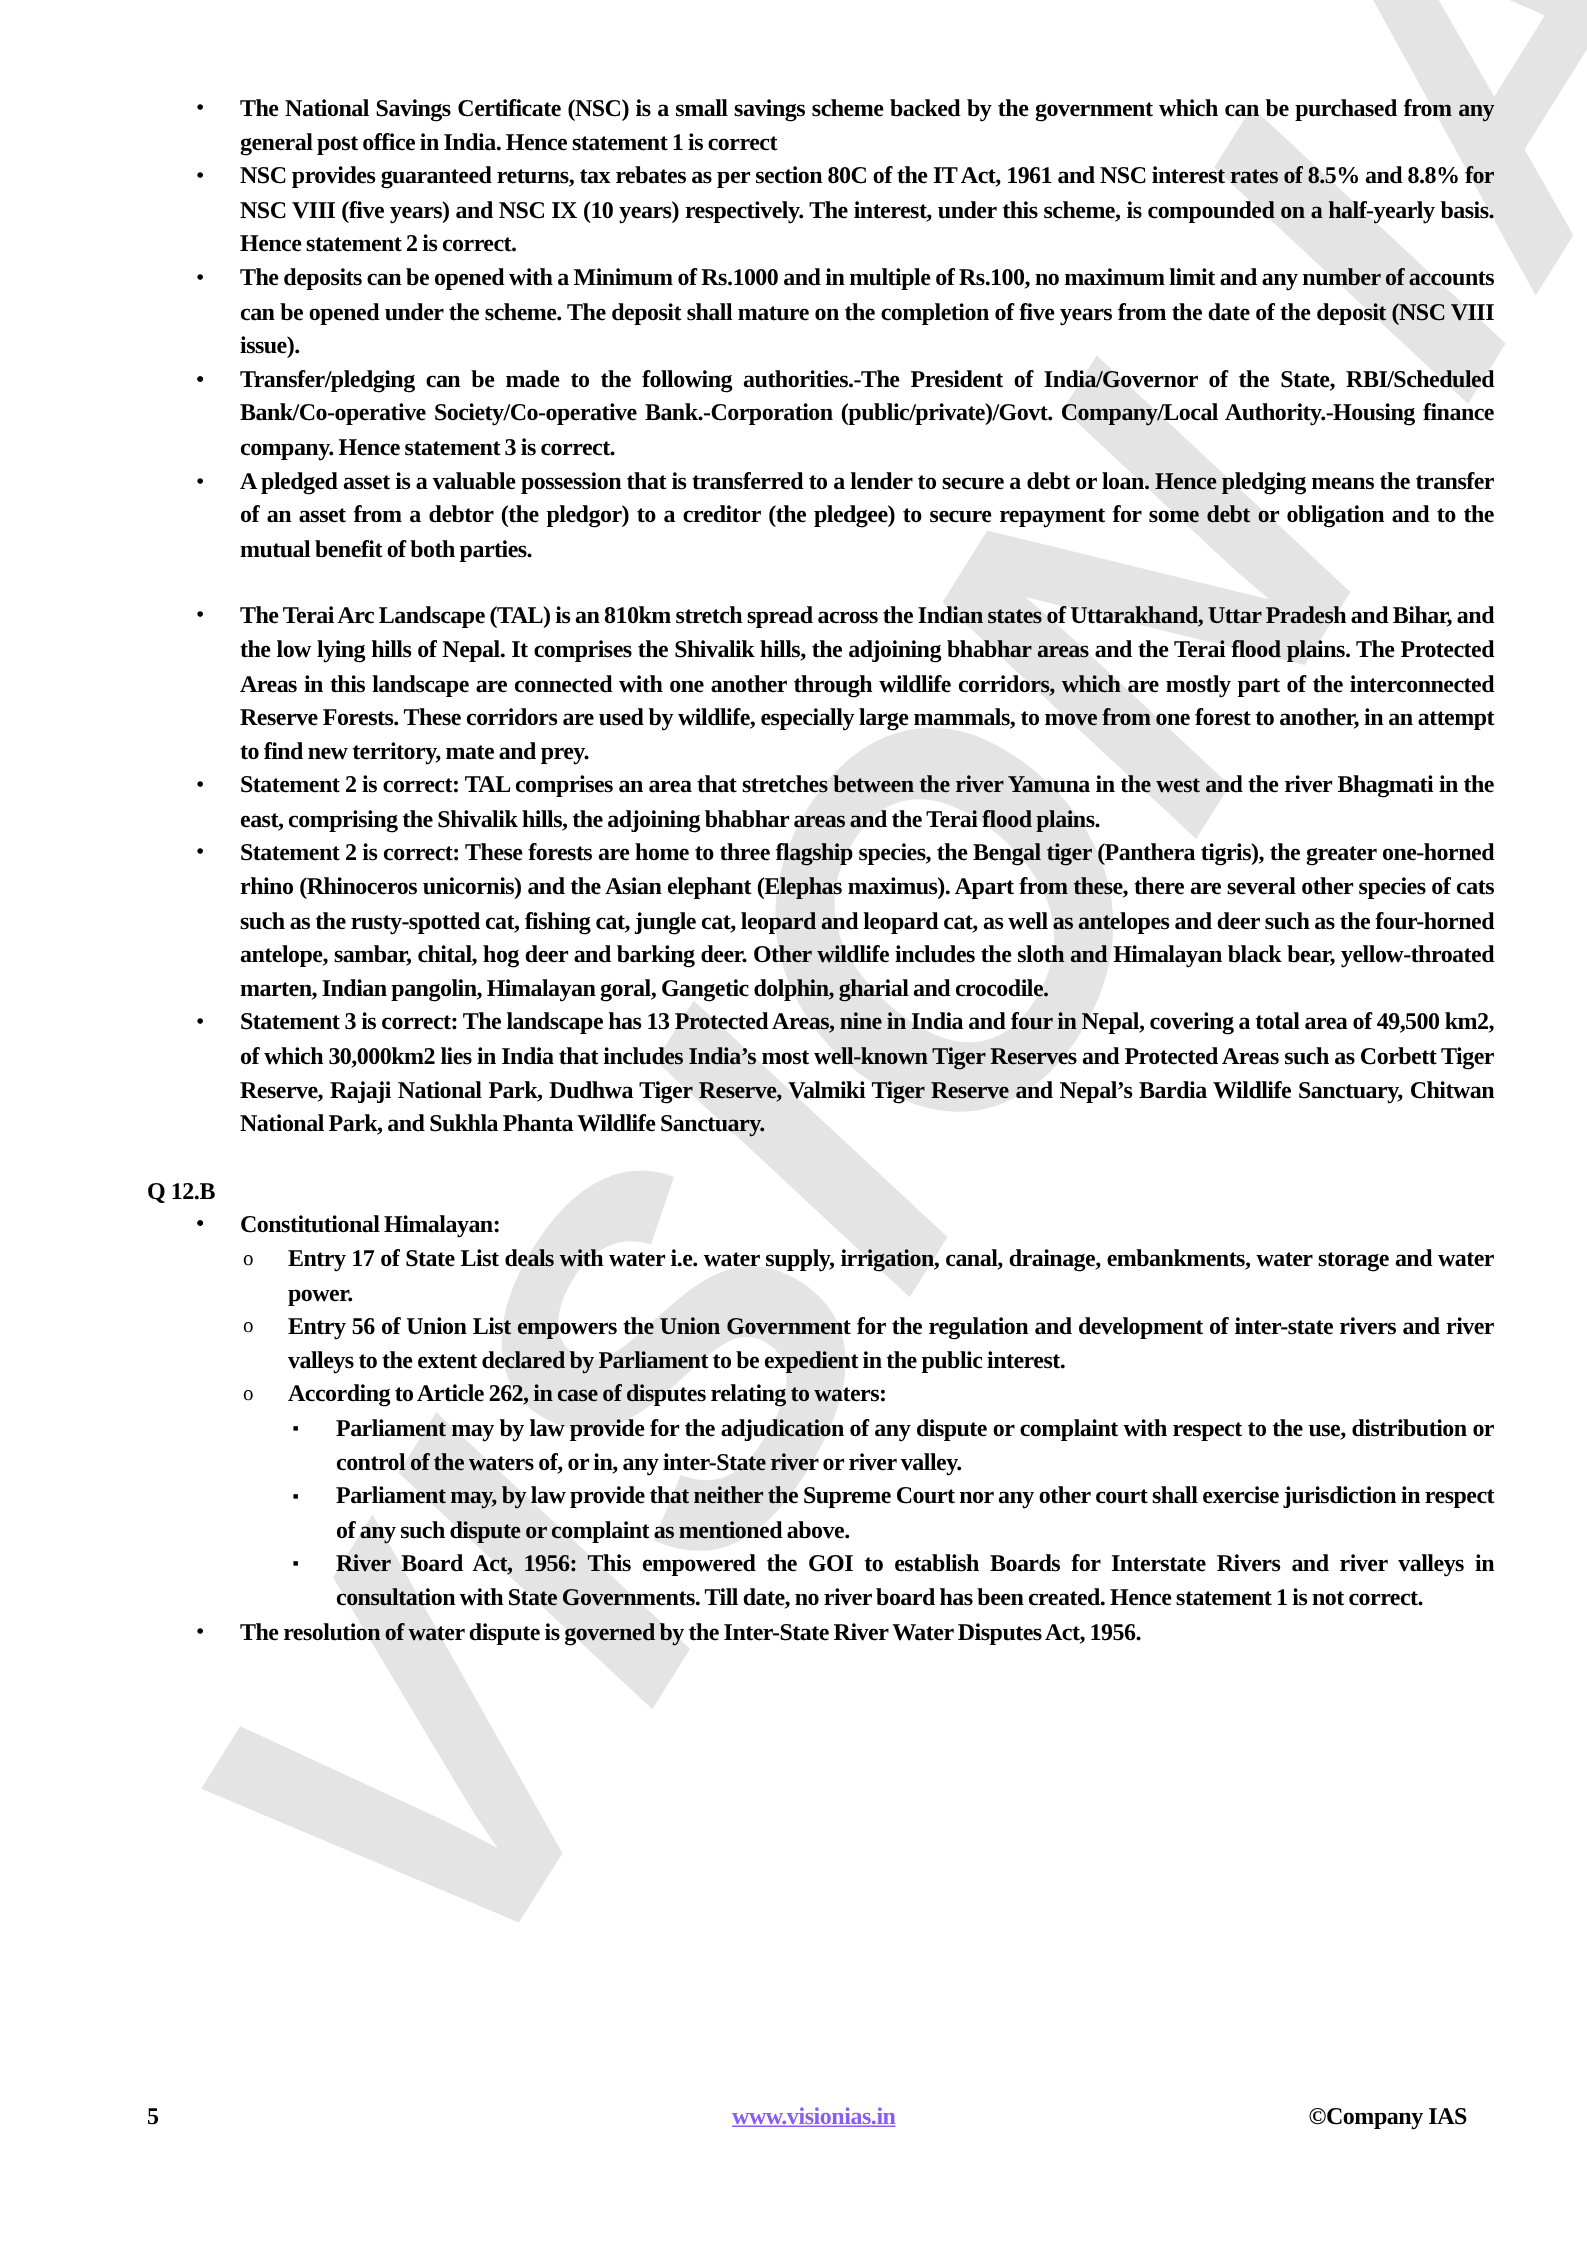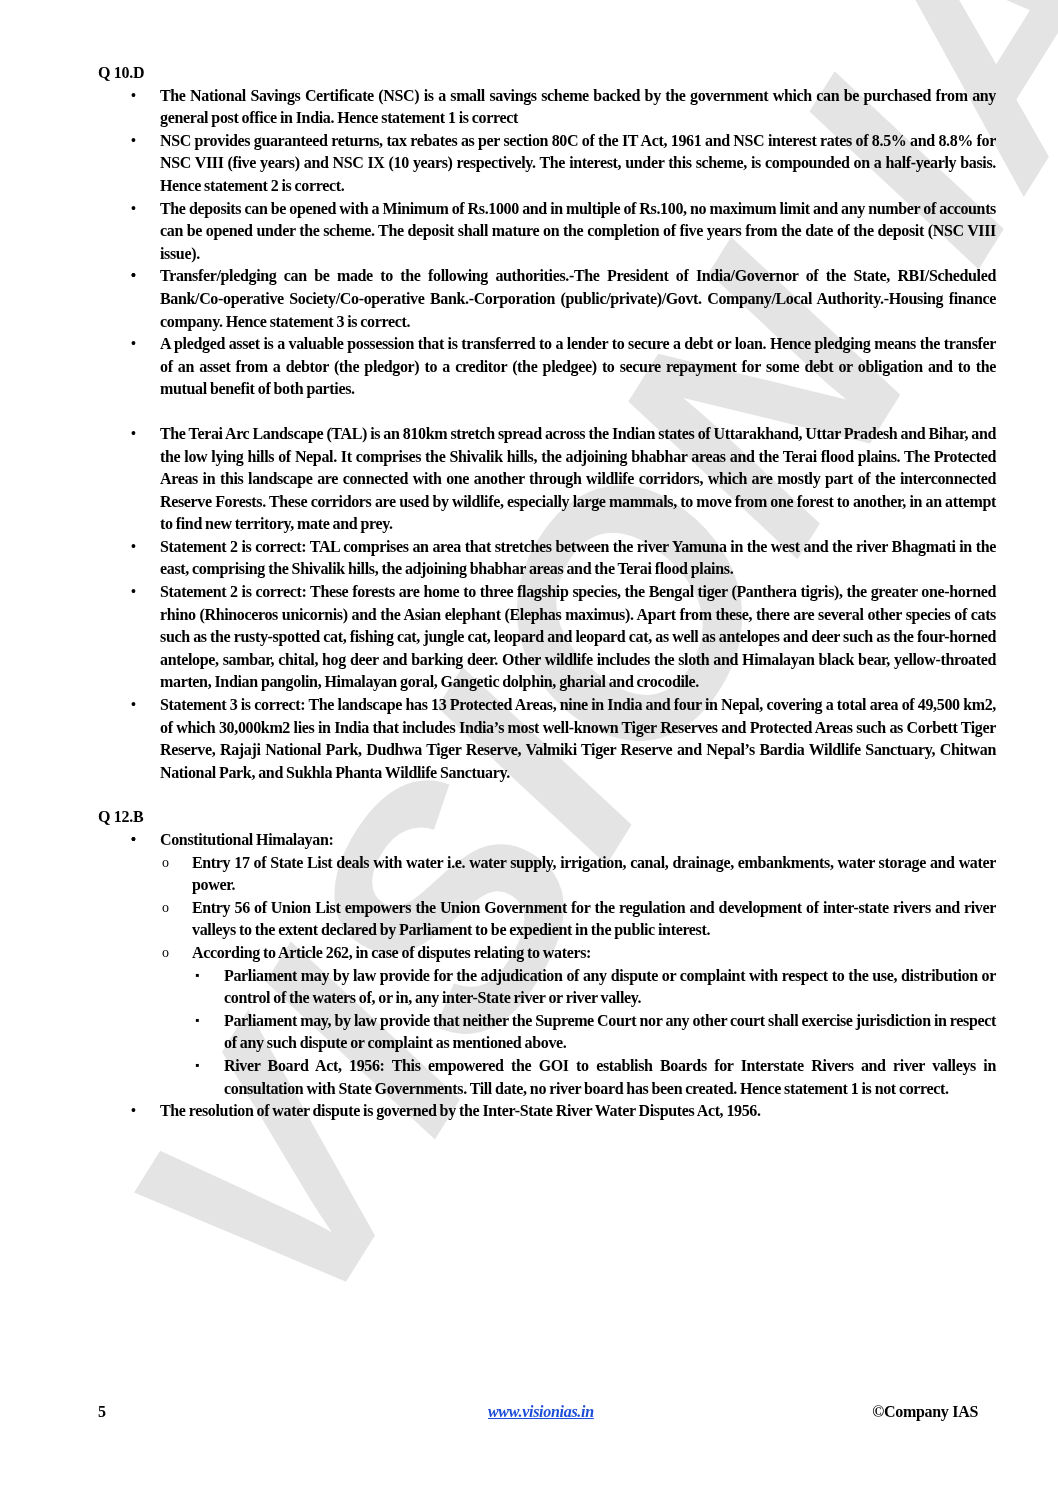--- a/index.html
+++ b/index.html
@@ -15,36 +15,35 @@
   li.l2 { position: relative; padding-left: 32px; }
   li.l2 > .bullet { position: absolute; left: 2px; top: 0; font-size: 14px; font-weight: normal; }
   li.l3 { position: relative; padding-left: 32px; }
   li.l3 > .bullet { position: absolute; left: 3px; top: -1px; font-size: 12px; }
   .sub { margin-top: 0; }
   .gap { height: 22px; }
   .normal { font-weight: bold; }
   .footer { position: absolute; top: 1403px; left: 98px; width: 880px; height: 24px; z-index: 1;
             font-weight: bold; font-size: 16px; font-family: "Liberation Serif", serif; letter-spacing: -0.3px; }
   .footer .page-num { position: absolute; left: 0; top: 0; }
-  .footer .site-link { position: absolute; left: 390px; top: 0; color: #1d4ed8; text-decoration: underline; font-style: italic; }
+  .footer .site-link { position: absolute; left: 390px; top: 0; color: #8b5cf6; text-decoration: underline; }
   .footer .copyright { position: absolute; right: 0; top: 0; }
 </style>
 </head>
 <body>
 
 <svg class="watermark" viewBox="0 0 1058 1497">
   <g transform="translate(560 760) rotate(-58)" fill="#e4e4e4">
     <text x="-620" y="95" font-family="Liberation Sans, sans-serif" font-size="330" font-style="italic" font-weight="bold" letter-spacing="6">VISION IAS</text>
   </g>
 </svg>
 
 <div class="page">
 
   <section>
-    <div class="q-head">Q 10.D</div>
     <ul>
       <li class="l1"><span class="bullet">•</span><span>The National Savings Certificate (NSC) is a small savings scheme backed by the government which can be purchased from any general post office in India. Hence statement 1 is correct</span></li>
       <li class="l1"><span class="bullet">•</span><span>NSC provides guaranteed returns, tax rebates as per section 80C of the IT Act, 1961 and NSC interest rates of 8.5% and 8.8% for NSC VIII (five years) and NSC IX (10 years) respectively. The interest, under this scheme, is compounded on a half-yearly basis. Hence statement 2 is correct.</span></li>
       <li class="l1"><span class="bullet">•</span><span>The deposits can be opened with a Minimum of Rs.1000 and in multiple of Rs.100, no maximum limit and any number of accounts can be opened under the scheme. The deposit shall mature on the completion of five years from the date of the deposit (NSC VIII issue).</span></li>
       <li class="l1"><span class="bullet">•</span></li>
       <li class="l1"><span class="bullet">•</span><span>Transfer/pledging can be made to the following authorities.-The President of India/Governor of the State, RBI/Scheduled Bank/Co-operative Society/Co-operative Bank.-Corporation (public/private)/Govt. Company/Local Authority.-Housing finance company. Hence statement 3 is correct.</span></li>
       <li class="l1"><span class="bullet">•</span><span>A pledged asset is a valuable possession that is transferred to a lender to secure a debt or loan. Hence pledging means the transfer of an asset from a debtor (the pledgor) to a creditor (the pledgee) to secure repayment for some debt or obligation and to the mutual benefit of both parties.</span></li>
     </ul>
   </section>
 

